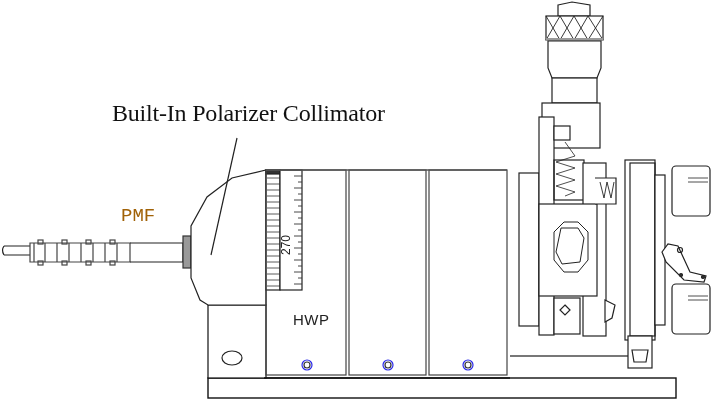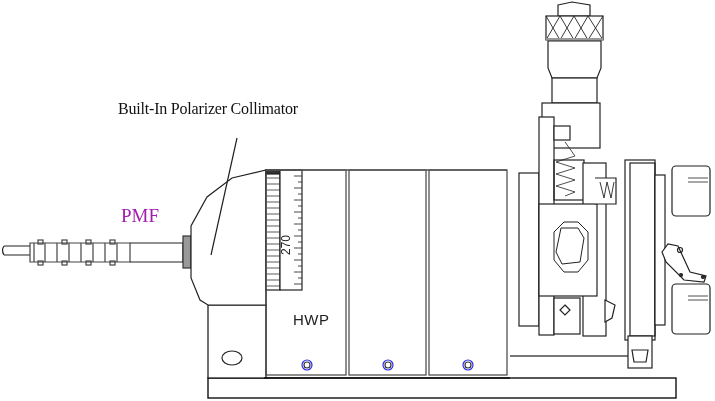--- a/index.html
+++ b/index.html
@@ -1,26 +1,26 @@
 <!DOCTYPE html>
 <html><head>
 <meta charset="utf-8">
 <style>
   html, body { margin: 0; padding: 0; background: #ffffff; }
   body { width: 715px; height: 401px; position: relative; overflow: hidden; }
   #diagram { position: absolute; left: 0; top: 0; }
   .title-label {
-    position: absolute; left: 118px; top: 100px;
+    position: absolute; left: 112px; top: 100px;
     font-family: "Liberation Serif", "DejaVu Serif", serif;
-    font-size: 16px; color: #111; white-space: nowrap; letter-spacing: -0.2px;
+    font-size: 24px; color: #111; white-space: nowrap; letter-spacing: -0.2px;
   }
   .pmf-label {
     position: absolute; left: 121px; top: 205px;
-    font-family: Liberation Serif, serif;
-    font-size: 19px; color: #a21caf;
+    font-family: Liberation Mono, monospace;
+    font-size: 19px; color: #a16207;
   }
   .hwp-label {
     position: absolute; left: 293px; top: 311px;
     font-family: "Liberation Sans", "DejaVu Sans", sans-serif;
     font-size: 15px; color: #222; letter-spacing: 0.5px;
   }
   .scale-number {
     position: absolute; left: 276px; top: 238px;
     font-family: "Liberation Sans", "DejaVu Sans", sans-serif;
     font-size: 12px; color: #222;

